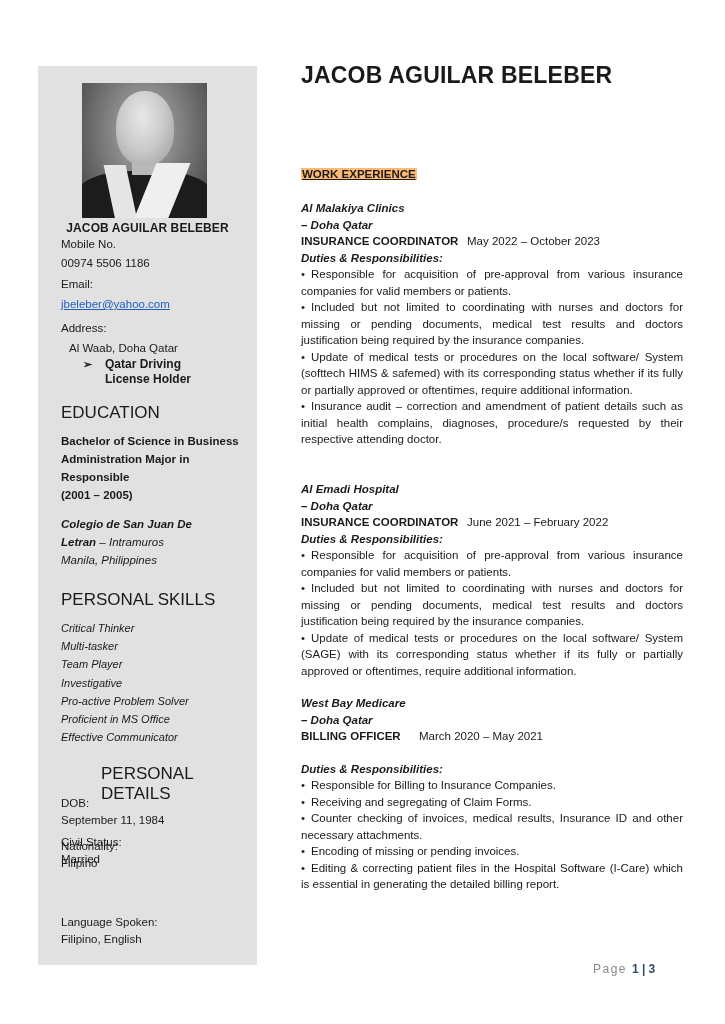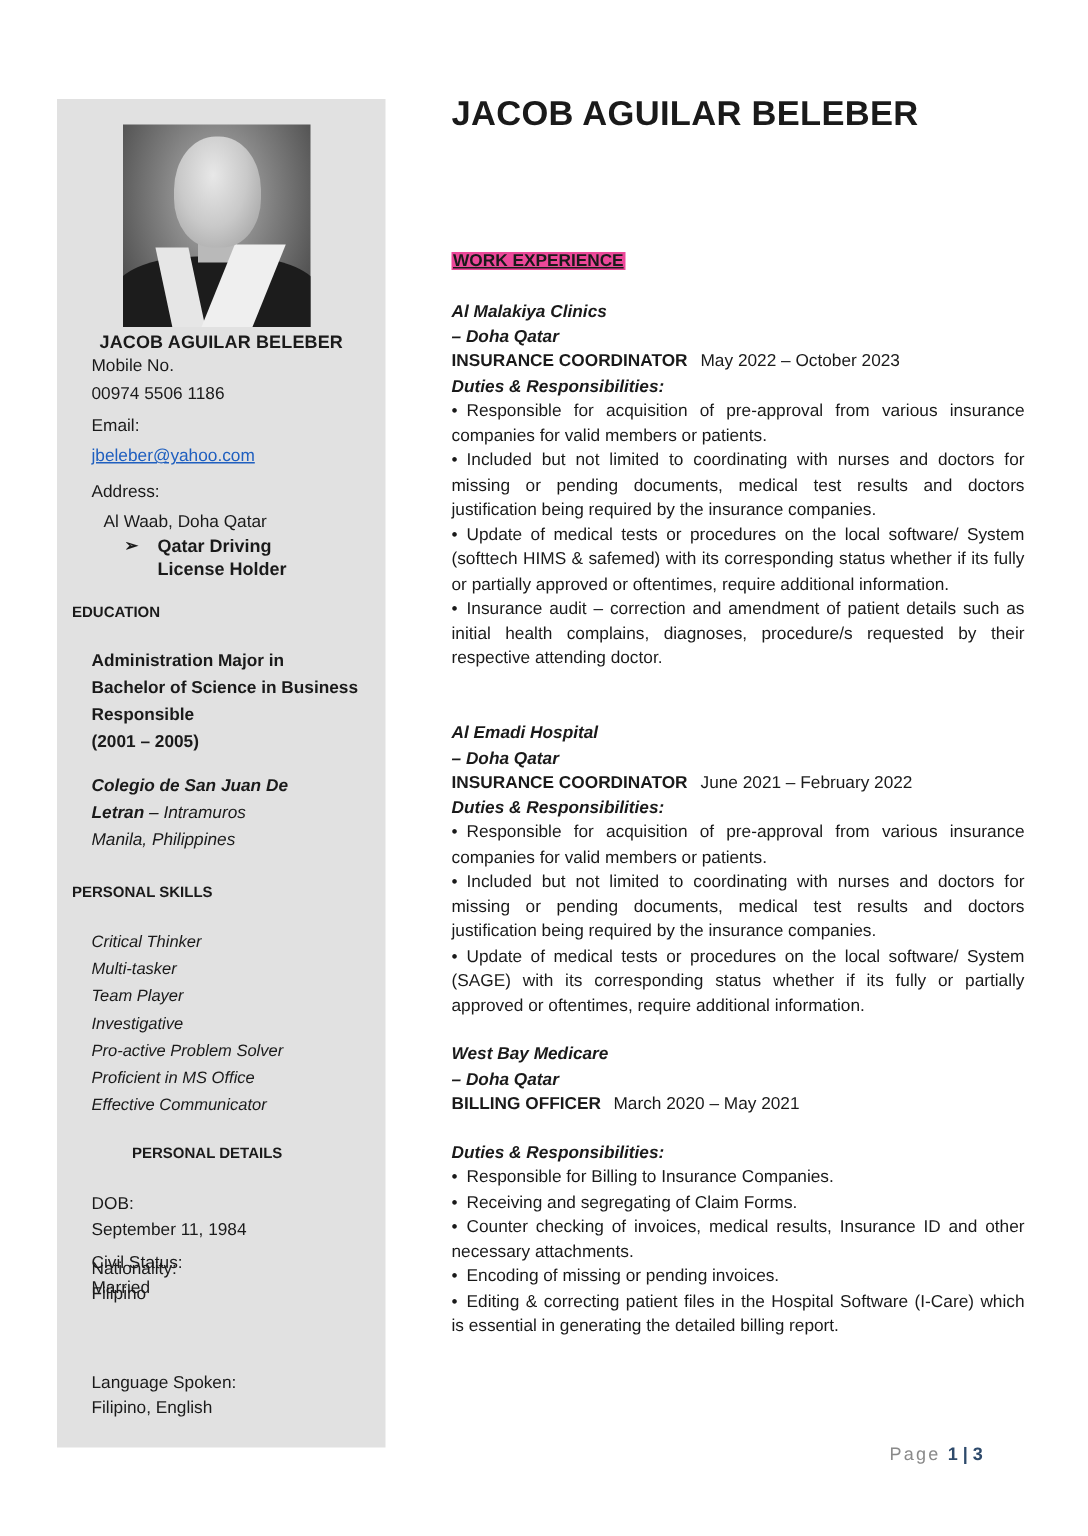--- a/index.html
+++ b/index.html
@@ -47,33 +47,33 @@
     }
     .sb-block { position: absolute; left: 23px; font-size: 11.5px; line-height: 17px; }
     .sb-label { font-weight: normal; }
     .sb-link { color: #1f5fbf; text-decoration: underline; }
     .sb-indent { padding-left: 8px; }
     .license {
       position: absolute; left: 45px; top: 291px; font-size: 12px; font-weight: bold;
       line-height: 15px; display: flex;
     }
     .license .arrow { width: 22px; font-size: 11px; }
-    .sb-heading { position: absolute; left: 10px; font-weight: bold; font-size: 10px; }
+    .sb-heading { position: absolute; left: 23px; font-weight: normal; font-size: 17px; }
     .sb-edu { position: absolute; left: 23px; top: 366px; font-weight: bold; font-size: 11.5px; line-height: 18px; }
     .sb-school { position: absolute; left: 23px; top: 449px; font-size: 11.5px; line-height: 18px; font-style: italic; }
     .sb-school b { font-weight: bold; }
     .sb-skills { position: absolute; left: 23px; top: 553px; font-size: 11px; line-height: 18.2px; font-style: italic; list-style: none; }
 
     
     .main-title {
       position: absolute; left: 301px; top: 62px; font-size: 23px; font-weight: bold; letter-spacing: 0.2px;
     }
     .section-head {
       position: absolute; left: 301px; top: 168px; font-size: 11.5px; font-weight: bold;
-      text-decoration: underline; background: #ec4899; padding: 0 1px;
+      text-decoration: underline; background: #fdba74; padding: 0 1px;
     }
     .job { position: absolute; left: 301px; width: 382px; font-size: 11.5px; line-height: 16.5px; }
     .job .company, .job .loc { font-style: italic; font-weight: bold; }
     .job .title-row { display: flex; }
     .job .role { font-weight: bold; width: 166px; }
     .job .duties { font-style: italic; font-weight: bold; }
     .job ul { list-style: none; }
     .job li { text-align: justify; }
     .job li::before { content: "\2022"; margin-right: 6px; }
     .gap { height: 16px; }
@@ -118,22 +118,22 @@
       <span class="arrow">➢</span>
       <span>
         <span style="display:block">Qatar Driving</span>
         <span style="display:block">License Holder</span>
       </span>
     </div>
 
     <div class="sb-heading" style="top:337px;">EDUCATION</div>
 
     <div class="sb-edu">
+      <div>Bachelor of Science in Business</div>
       <div>Administration Major in</div>
-      <div>Bachelor of Science in Business</div>
       <div>Responsible</div>
       <div>(2001 – 2005)</div>
     </div>
 
     <div class="sb-school">
       <div><b>Colegio de San Juan De</b></div>
       <div><b>Letran</b><span> – Intramuros</span></div>
       <div>Manila, Philippines</div>
     </div>
 
@@ -201,21 +201,21 @@
       <li>Responsible for acquisition of pre-approval from various insurance companies for valid members or patients.</li>
       <li>Included but not limited to coordinating with nurses and doctors for missing or pending documents, medical test results and doctors justification being required by the insurance companies.</li>
       <li>Update of medical tests or procedures on the local software/ System (SAGE) with its corresponding status whether if its fully or partially approved or oftentimes, require additional information.</li>
     </ul>
   </section>
 
   <section class="job" style="top:695px;">
     <div class="company">West Bay Medicare</div>
     <div class="loc">– Doha Qatar</div>
     <div class="title-row">
-      <span class="role" style="width:108px;">BILLING OFFICER</span>
+      <span class="role" style="width:118px;">BILLING OFFICER</span>
       <span>March 2020 – May 2021</span>
     </div>
     <div class="gap"></div>
     <div class="duties">Duties &amp; Responsibilities:</div>
     <ul>
       <li>Responsible for Billing to Insurance Companies.</li>
       <li>Receiving and segregating of Claim Forms.</li>
       <li>Counter checking of invoices, medical results, Insurance ID and other necessary attachments.</li>
       <li>Encoding of missing or pending invoices.</li>
       <li>Editing &amp; correcting patient files in the Hospital Software (I-Care) which is essential in generating the detailed billing report.</li>

